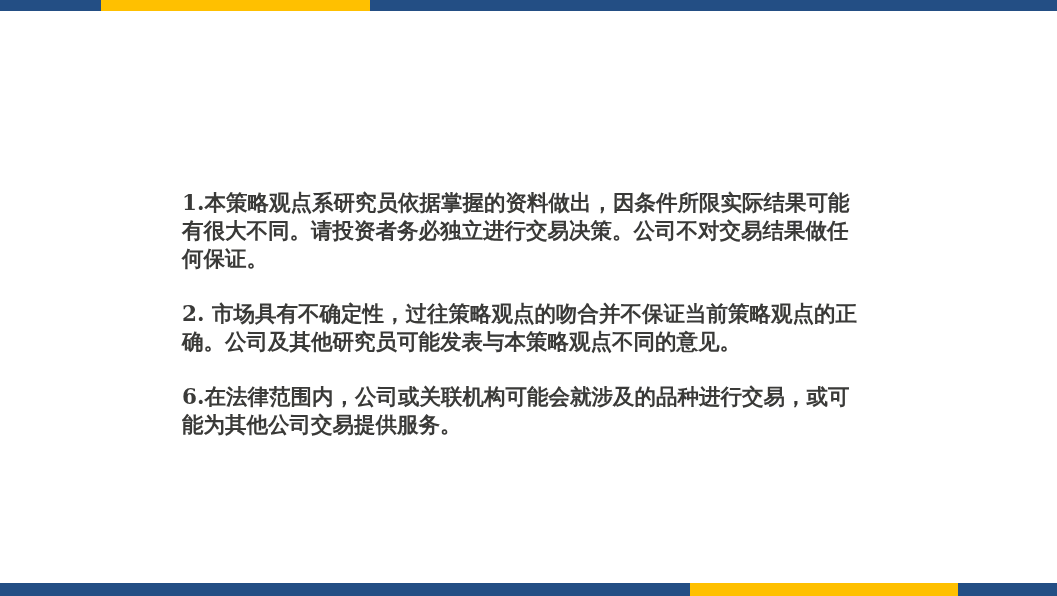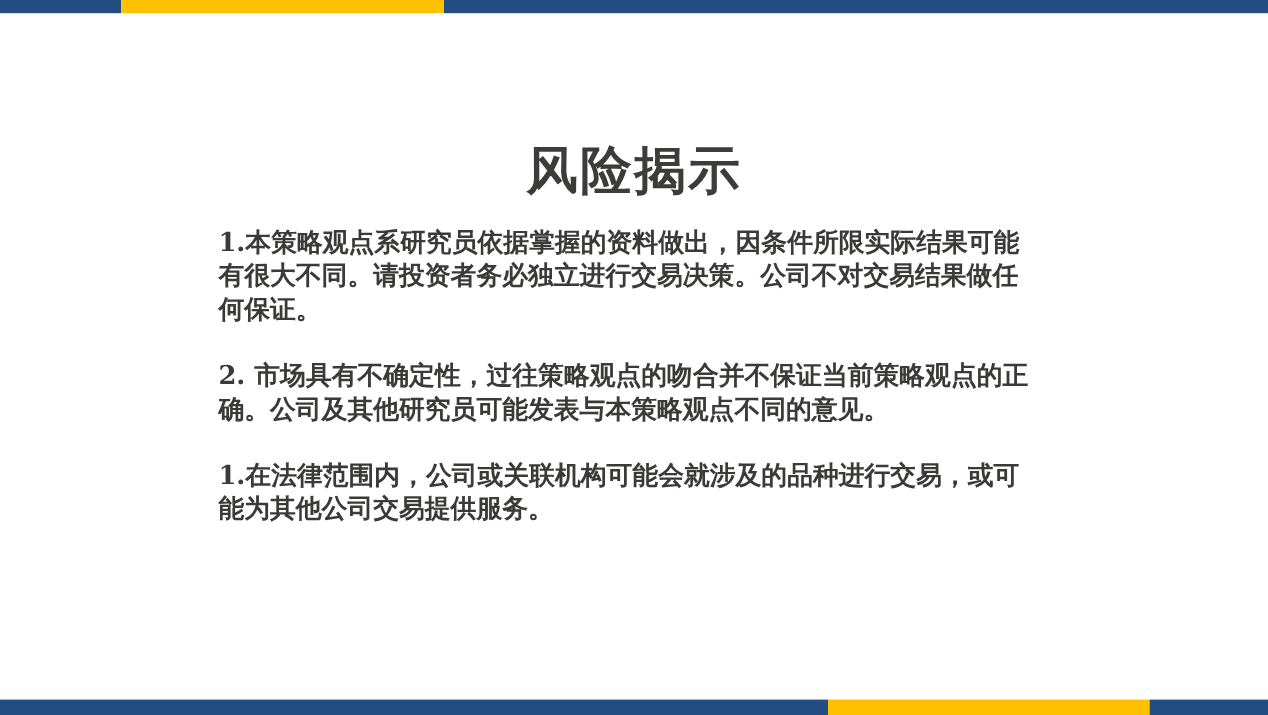--- a/index.html
+++ b/index.html
@@ -107,26 +107,25 @@
   <div id="texture-mask"></div>
 
   <div class="bar bar-top">
     <div id="top-seg-1" class="seg seg-blue"></div>
     <div id="top-seg-2" class="seg seg-yellow"></div>
     <div id="top-seg-3" class="seg seg-blue"></div>
   </div>
 
   <div id="content">
 
-    <div id="page-title">风险揭示</div>
 
     <div id="body-text">
       <p class="para">1.本策略观点系研究员依据掌握的资料做出，因条件所限实际结果可能有很大不同。请投资者务必独立进行交易决策。公司不对交易结果做任何保证。</p>
       <p class="para">2. 市场具有不确定性，过往策略观点的吻合并不保证当前策略观点的正确。公司及其他研究员可能发表与本策略观点不同的意见。</p>
-      <p class="para">1.在法律范围内，公司或关联机构可能会就涉及的品种进行交易，或可能为其他公司交易提供服务。</p>
+      <p class="para">6.在法律范围内，公司或关联机构可能会就涉及的品种进行交易，或可能为其他公司交易提供服务。</p>
     </div>
 
   </div>
 
   <div class="bar bar-bottom">
     <div id="bottom-seg-1" class="seg seg-blue"></div>
     <div id="bottom-seg-2" class="seg seg-yellow"></div>
     <div id="bottom-seg-3" class="seg seg-blue"></div>
   </div>
 

